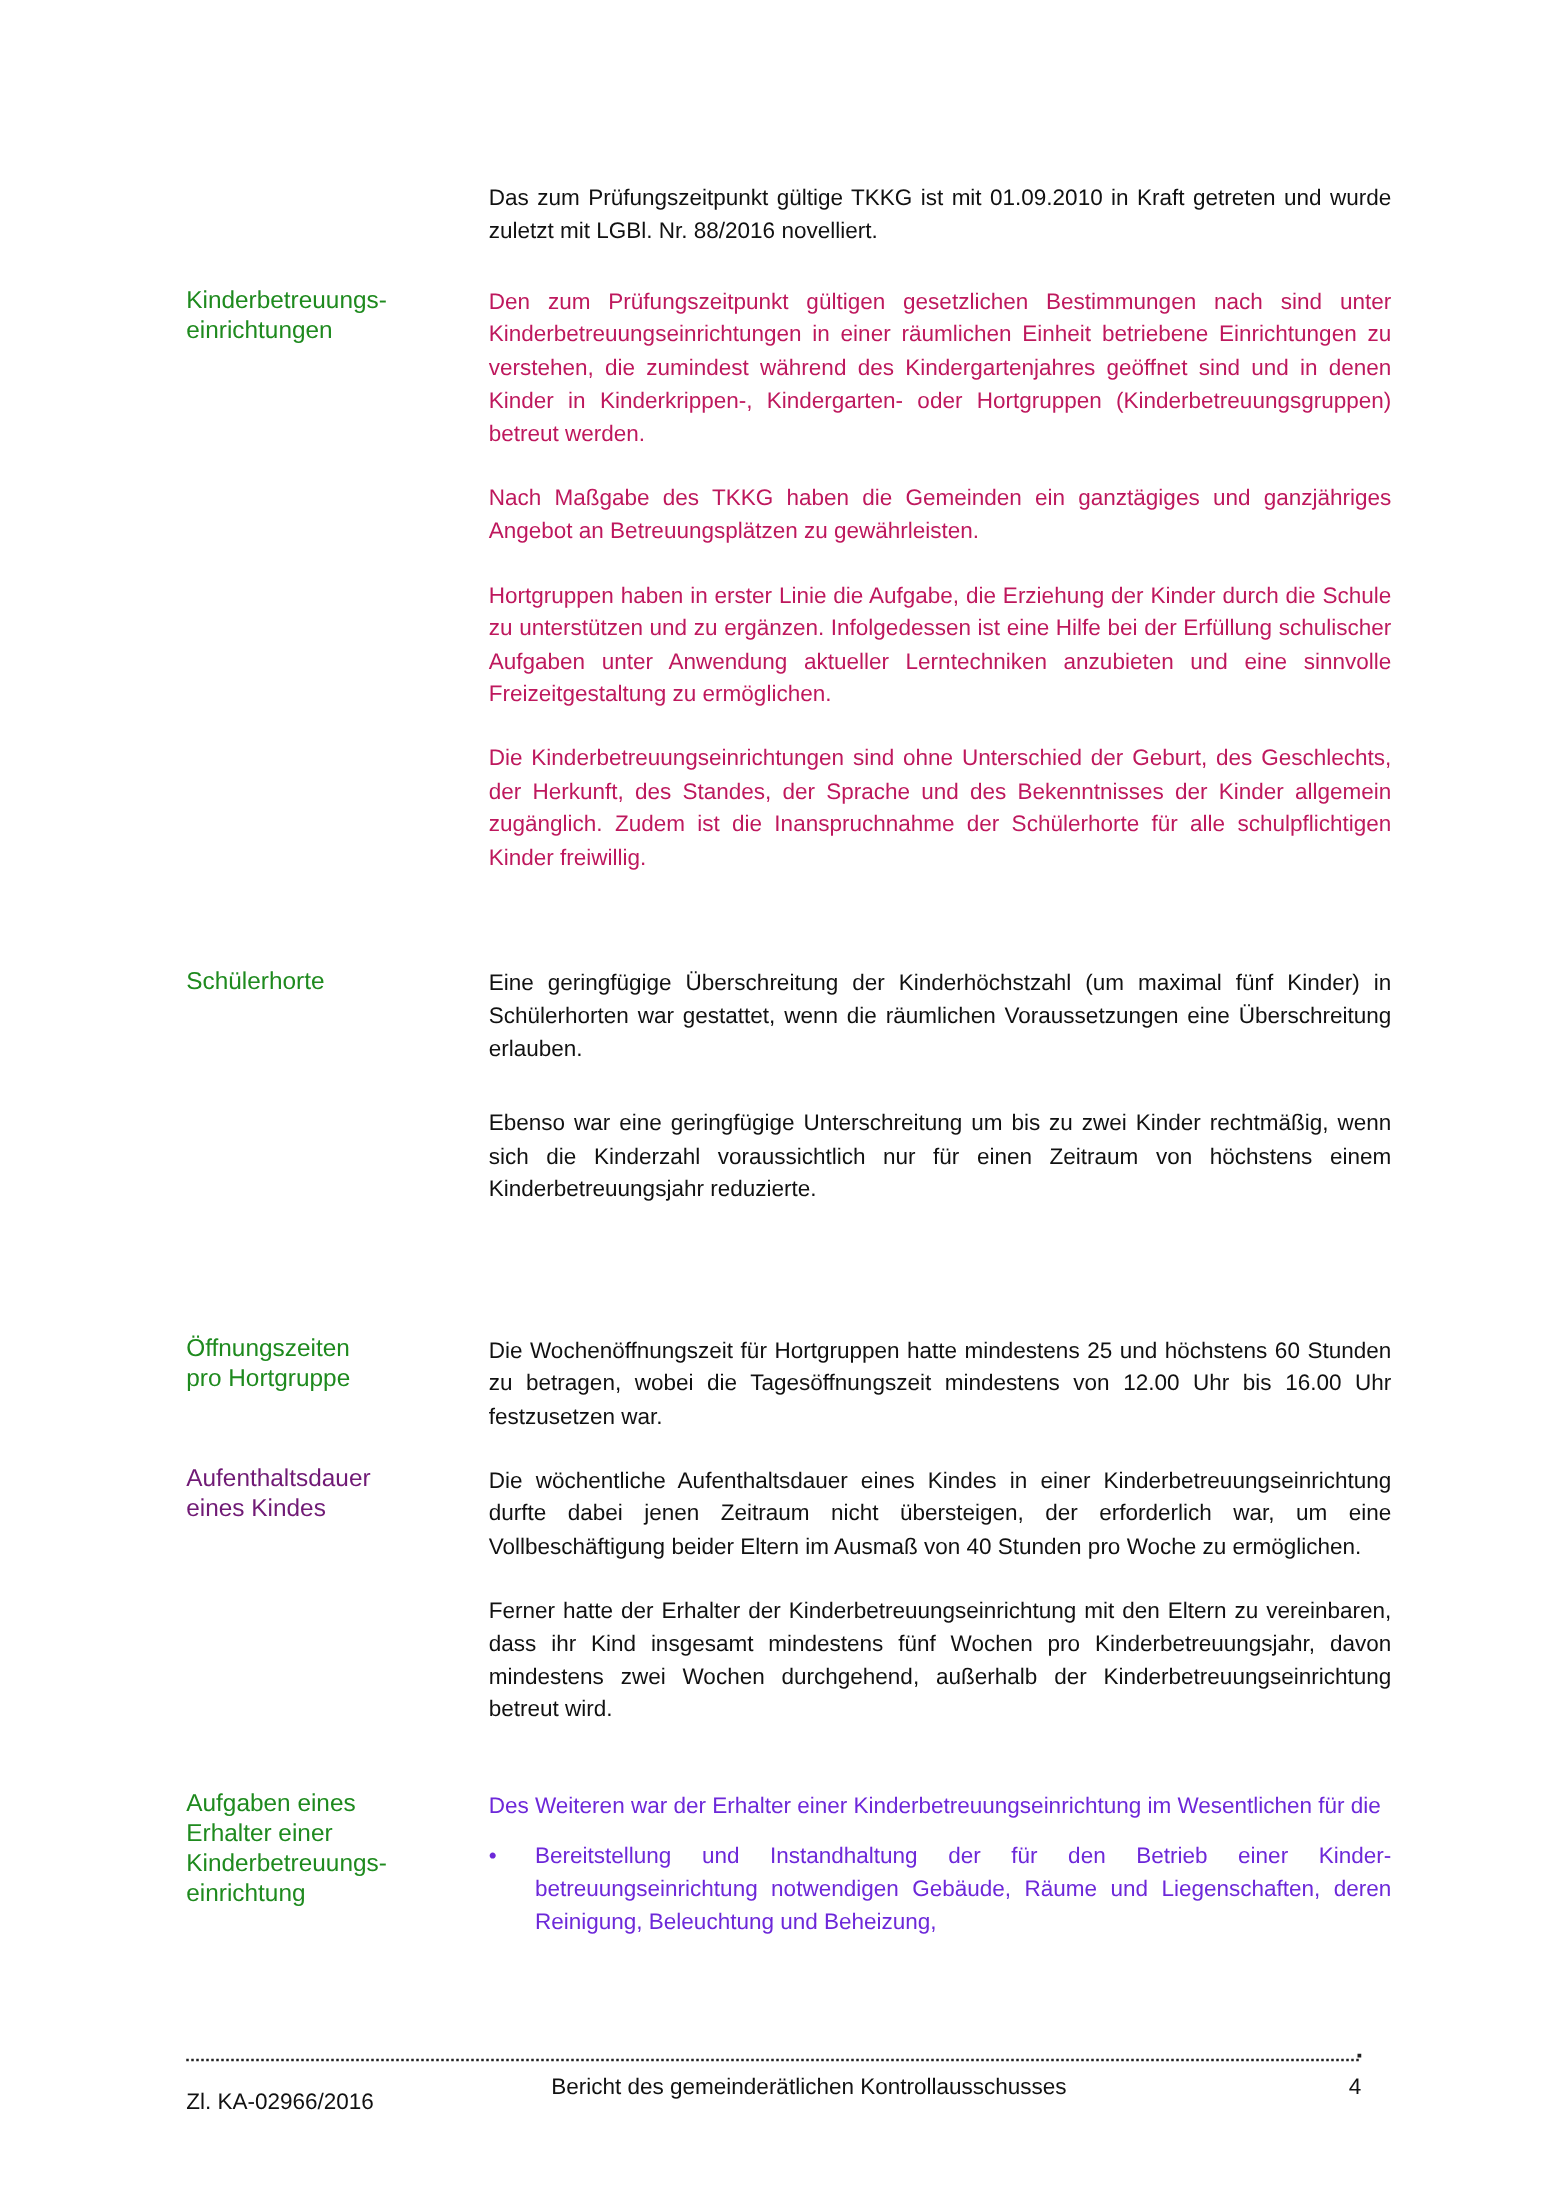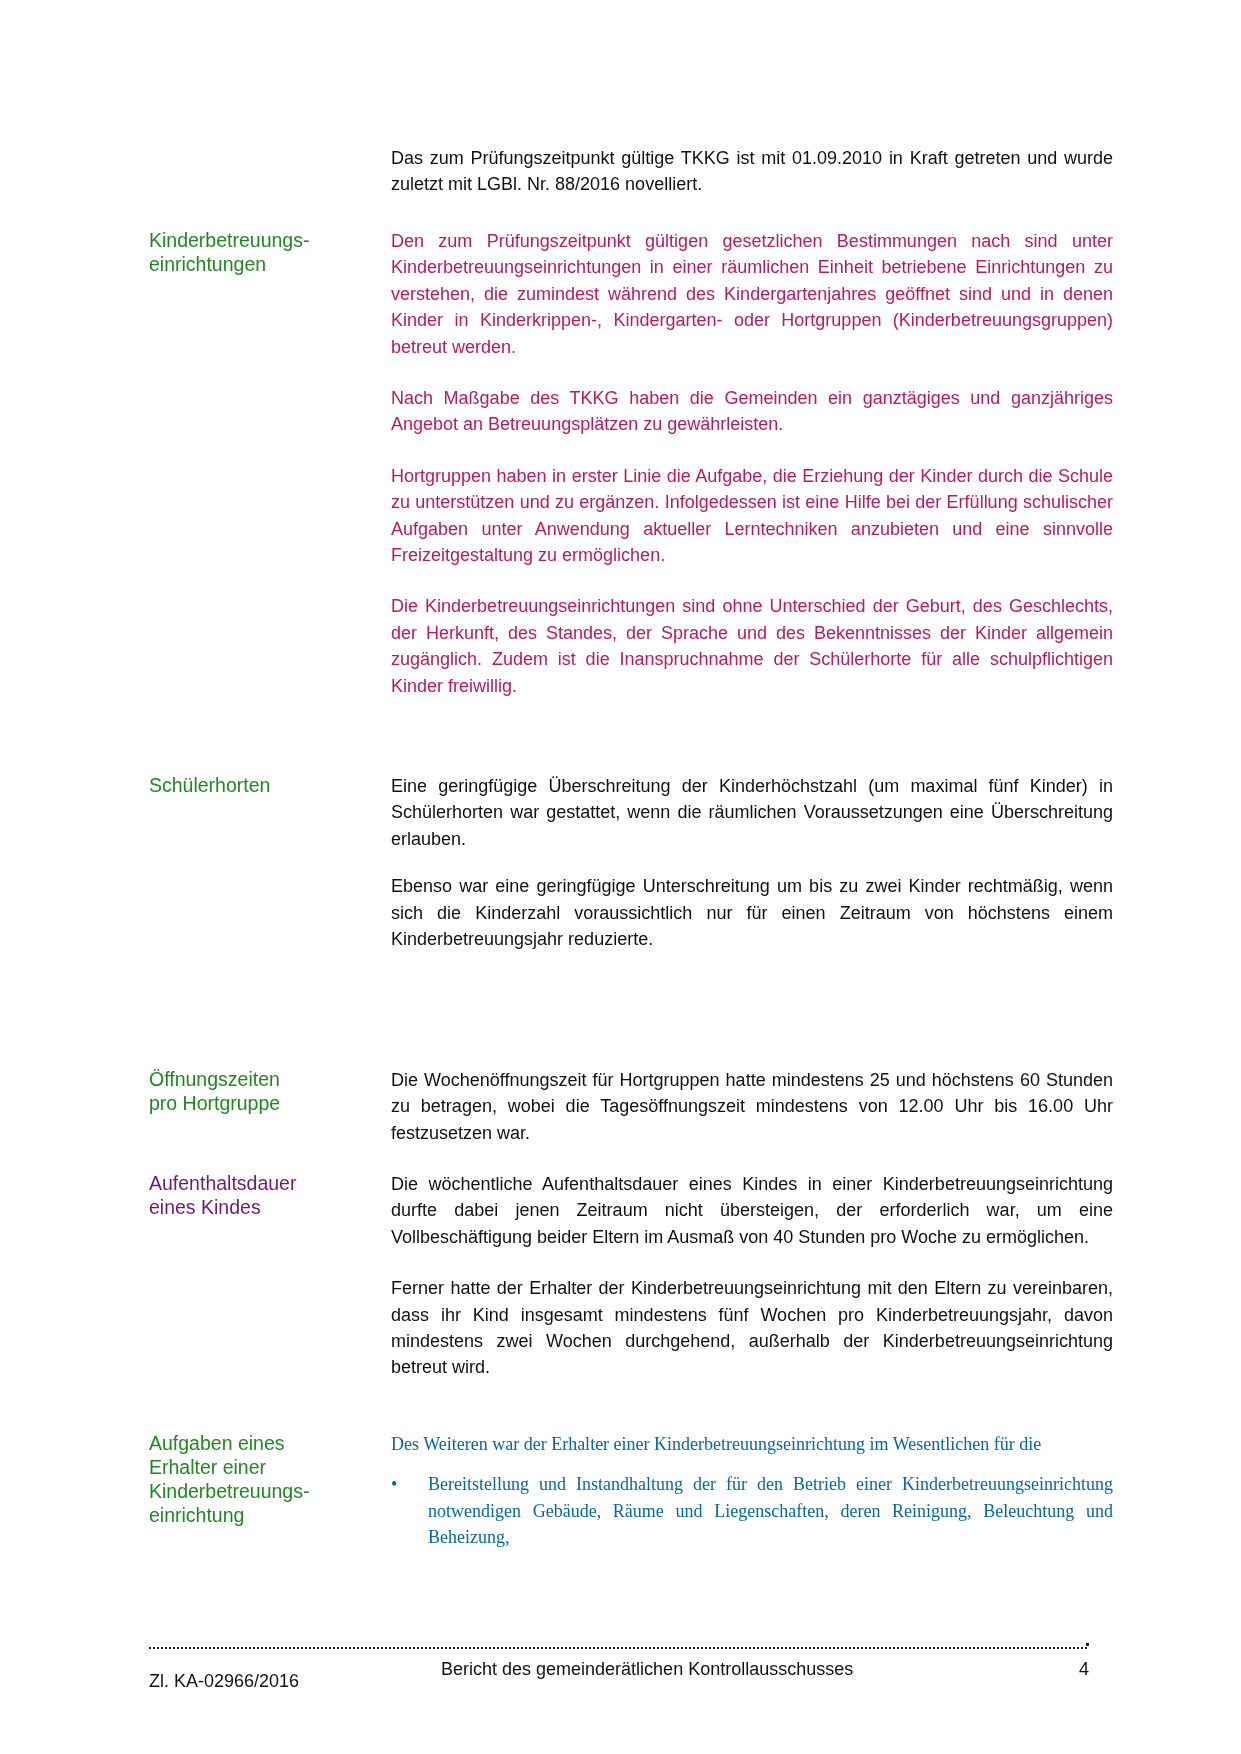--- a/index.html
+++ b/index.html
@@ -103,24 +103,24 @@
     <div class="body-col" style="color: #be185d;">
       <p class="para" style="margin-bottom:25px;">Den zum Prüfungszeitpunkt gültigen gesetzlichen Bestimmungen nach sind unter Kinderbetreuungseinrichtungen in einer räumlichen Einheit betriebene Einrichtungen zu verstehen, die zumindest während des Kindergartenjahres geöffnet sind und in denen Kinder in Kinder­krippen-, Kindergarten- oder Hortgruppen (Kinderbetreuungsgruppen) betreut werden.</p>
       <p class="para" style="margin-bottom:25px;">Nach Maßgabe des TKKG haben die Gemeinden ein ganztägiges und ganzjähriges Angebot an Betreuungsplätzen zu gewährleisten.</p>
       <p class="para" style="margin-bottom:25px;">Hortgruppen haben in erster Linie die Aufgabe, die Erziehung der Kin­der durch die Schule zu unterstützen und zu ergänzen. Infolgedessen ist eine Hilfe bei der Erfüllung schulischer Aufgaben unter Anwendung aktueller Lerntechniken anzubieten und eine sinnvolle Freizeitgestal­tung zu ermöglichen.</p>
       <p class="para">Die Kinderbetreuungseinrichtungen sind ohne Unterschied der Geburt, des Geschlechts, der Herkunft, des Standes, der Sprache und des Be­kenntnisses der Kinder allgemein zugänglich. Zudem ist die Inan­spruchnahme der Schülerhorte für alle schulpflichtigen Kinder freiwillig.</p>
     </div>
   </div>
 
   <div class="section" style="top:773px;">
     <div class="margin-label" style="color: rgb(30, 138, 30);">
-      <span>Schülerhorten</span>
+      <span>Schülerhorte</span>
     </div>
     <div class="body-col" style="color: rgb(17, 17, 17);">
-      <p class="para" style="margin-bottom:21px;">Eine geringfügige Überschreitung der Kinderhöchstzahl (um maximal fünf Kinder) in Schülerhorten war gestattet, wenn die räumlichen Vo­raussetzungen eine Überschreitung erlauben.</p>
+      <p class="para" style="margin-bottom:33px;">Eine geringfügige Überschreitung der Kinderhöchstzahl (um maximal fünf Kinder) in Schülerhorten war gestattet, wenn die räumlichen Vo­raussetzungen eine Überschreitung erlauben.</p>
       <p class="para">Ebenso war eine geringfügige Unterschreitung um bis zu zwei Kinder rechtmäßig, wenn sich die Kinderzahl voraussichtlich nur für einen Zeit­raum von höchstens einem Kinderbetreuungsjahr reduzierte.</p>
     </div>
   </div>
 
   <div class="section" style="top:1067px;">
     <div class="margin-label" style="color: rgb(30, 138, 30);">
       <span>Öffnungszeiten</span>
       <span>pro Hortgruppe</span>
     </div>
     <div class="body-col" style="color: rgb(17, 17, 17);">
@@ -139,21 +139,21 @@
     </div>
   </div>
 
   <div class="section" style="top:1431px;">
     <div class="margin-label" style="color: rgb(30, 138, 30);">
       <span>Aufgaben eines</span>
       <span>Erhalter einer</span>
       <span>Kinderbetreuungs-</span>
       <span>einrichtung</span>
     </div>
-    <div class="body-col" style="color: #0369a1; font-family: Liberation Serif, serif;">
+    <div class="body-col" style="color: #6d28d9;">
       <p class="para" style="margin-bottom:14px;">Des Weiteren war der Erhalter einer Kinderbetreuungseinrichtung im Wesentlichen für die</p>
       <div class="bullet-row">
         <span class="bullet">•</span>
         <p class="para">Bereitstellung und Instandhaltung der für den Betrieb einer Kinder­betreuungseinrichtung notwendigen Gebäude, Räume und Liegen­schaften, deren Reinigung, Beleuchtung und Beheizung,</p>
       </div>
     </div>
   </div>
 
   <div class="footer-rule"></div>
   <div class="footer-rule-end"></div>

